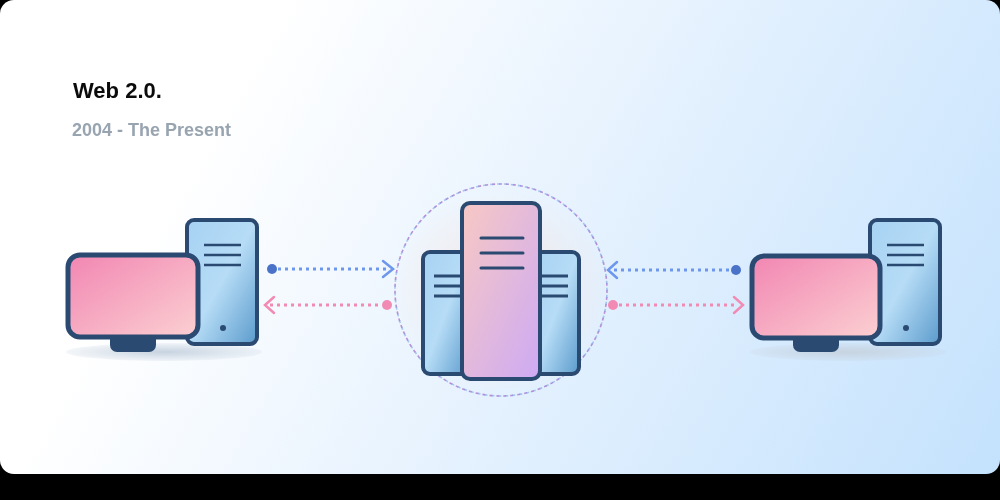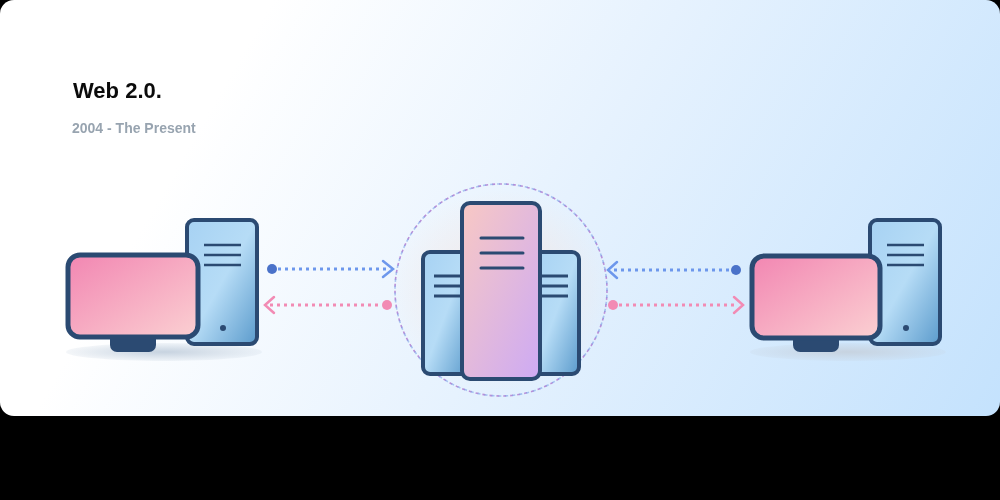--- a/index.html
+++ b/index.html
@@ -1,23 +1,23 @@
 <!DOCTYPE html>
 <html><head>
 <meta charset="utf-8">
 <style>
   html, body { margin:0; padding:0; background:#000; }
   body { width:1000px; height:500px; overflow:hidden; font-family:"Liberation Sans", sans-serif; }
   .card {
-    position:absolute; left:0; top:0; width:1000px; height:416px;
+    position:absolute; left:0; top:0; width:1000px; height:474px;
     border-radius:14px; overflow:hidden;
     background: linear-gradient(120deg, #ffffff 0%, #ffffff 22%, #e6f2fe 55%, #c4e2fd 100%);
   }
   .title { position:absolute; left:73px; top:78px; font-size:22px; font-weight:bold; color:#0b0b0b; }
-  .subtitle { position:absolute; left:72px; top:120px; font-size:14px; font-weight:bold; color:#98a4b0; }
+  .subtitle { position:absolute; left:72px; top:120px; font-size:18px; font-weight:bold; color:#98a4b0; }
   svg.diagram { position:absolute; left:0; top:0; }
 </style>
 </head>
 <body>
 
 <div class="card">
   <div class="title">Web 2.0.</div>
   <div class="subtitle">2004 - The Present</div>
 
   <svg class="diagram" width="1000" height="500" viewBox="0 0 1000 500">

